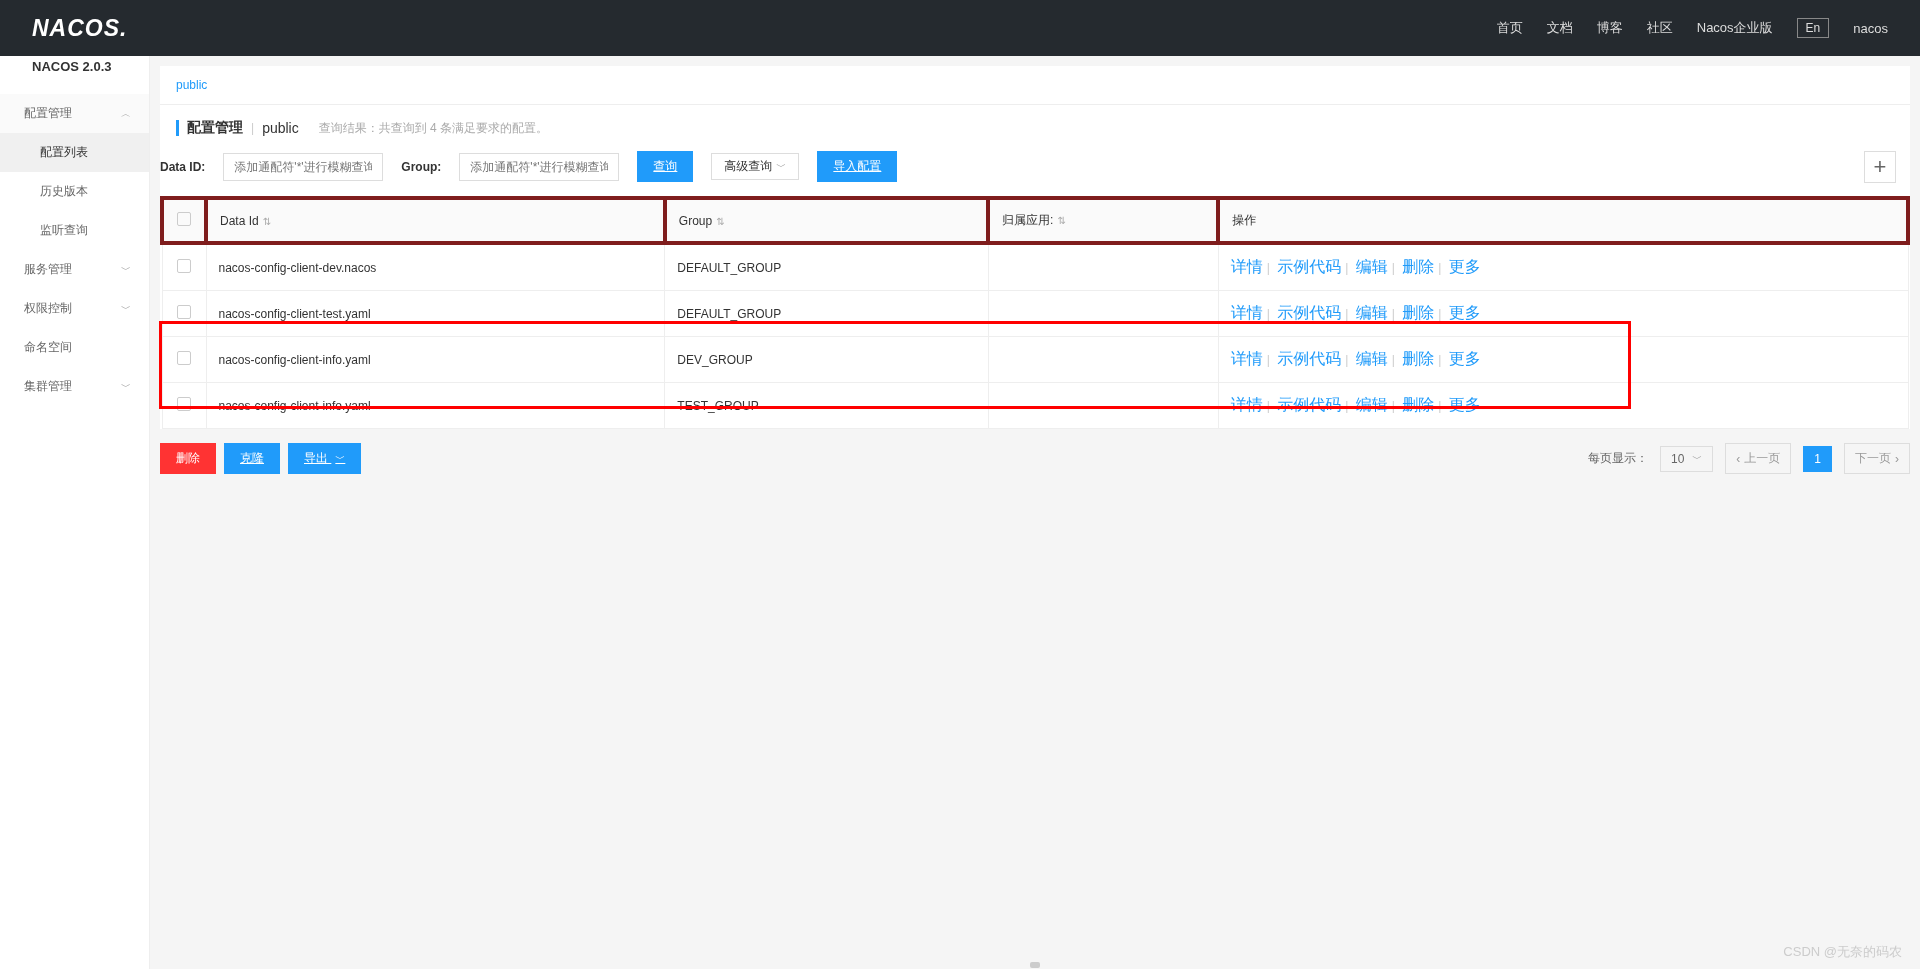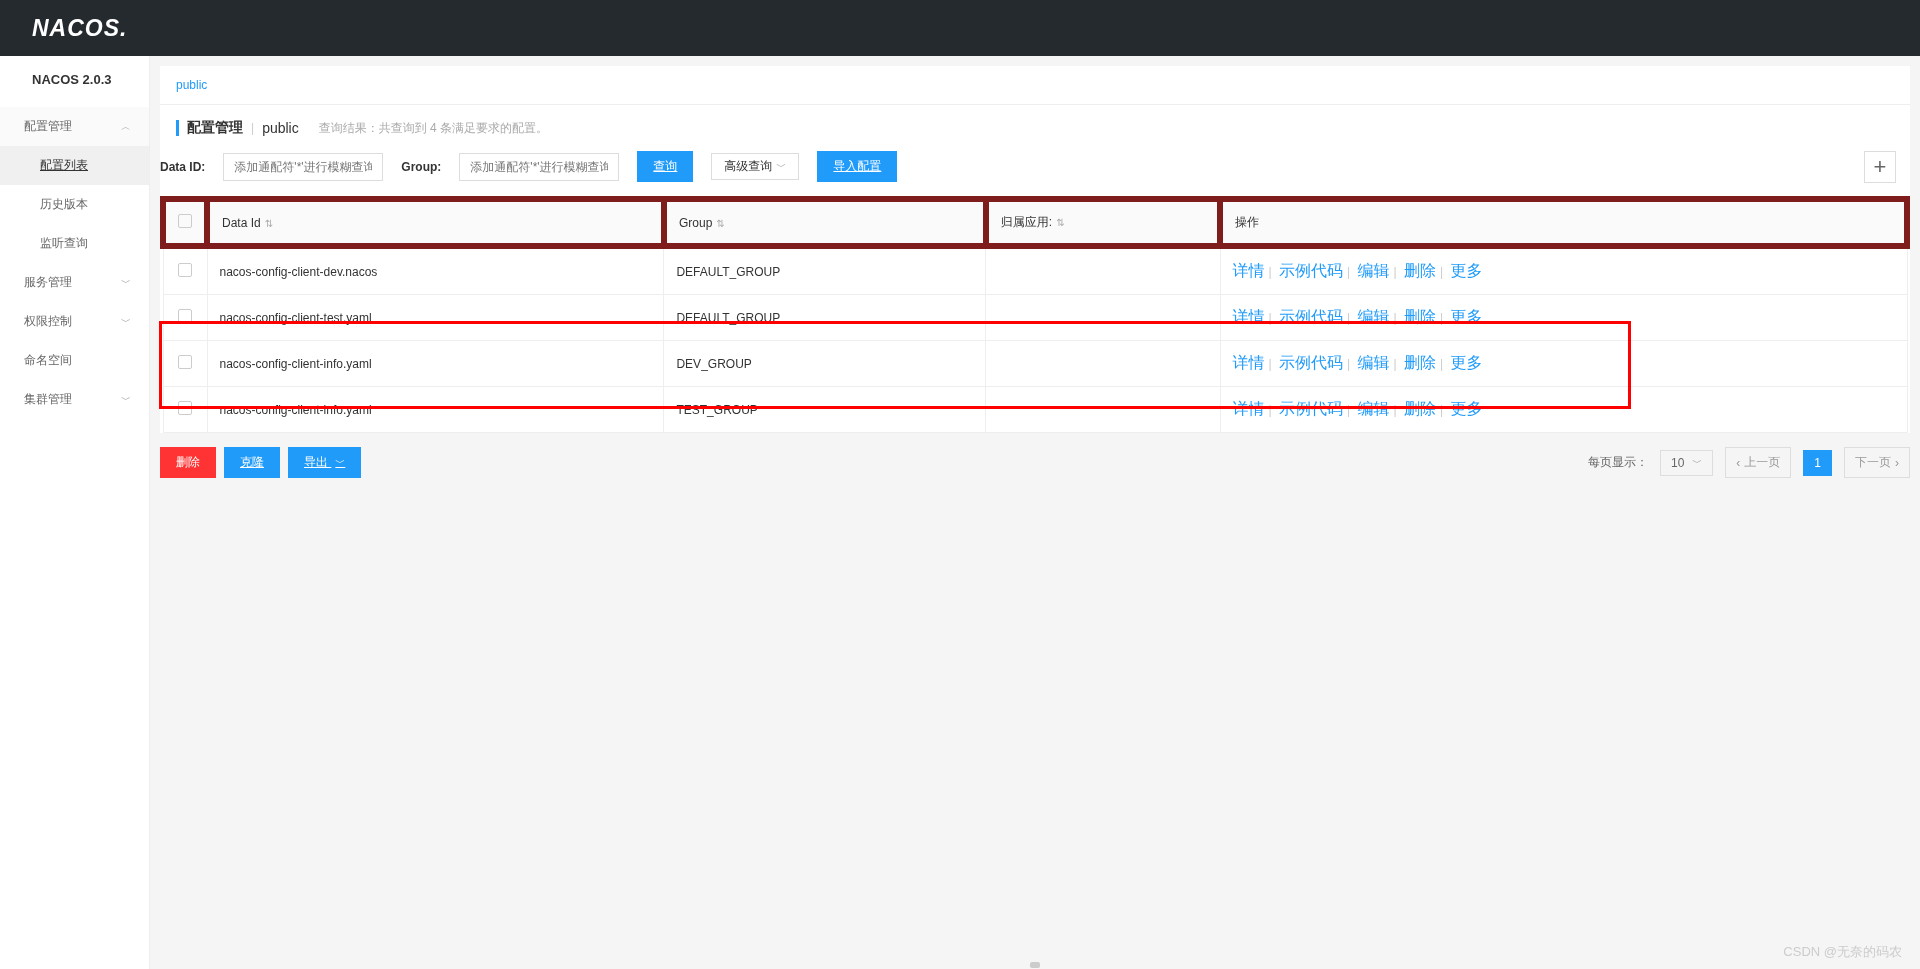--- a/index.html
+++ b/index.html
@@ -4,63 +4,72 @@
 <style>
 * { margin: 0; padding: 0; box-sizing: border-box; }
 body { font-family: -apple-system, "PingFang SC", "Microsoft YaHei", sans-serif; font-size: 12px; color: #333; background: #fff; }
 .top-header { height: 56px; background: #252A2F; display: flex; align-items: center; justify-content: space-between; padding: 0 32px; }
 .logo { color: #fff; font-size: 23px; font-weight: 700; letter-spacing: 1px; font-style: italic; }
 .top-nav { display: flex; align-items: center; gap: 24px; }
 .top-nav-item { color: #ddd; font-size: 13px; cursor: pointer; }
 .lang-box { border: 1px solid #888; color: #ddd; padding: 2px 8px; font-size: 12px; cursor: pointer; }
 .layout { display: flex; height: calc(100vh - 56px); }
 .sidebar { width: 150px; background: #fff; border-right: 1px solid #eee; flex-shrink: 0; }
-.sidebar-title { font-size: 13px; font-weight: 700; padding: 16px 0 20px 32px; color: #333; }
+.sidebar-title { font-size: 13px; font-weight: 700; padding: 3px 0 20px 32px; color: #333; }
 .sidebar-item { padding: 11px 0 11px 24px; font-size: 12px; color: #666; cursor: pointer; display: flex; align-items: center; justify-content: space-between; padding-right: 18px; }
 .sidebar-item.expanded { background: #fafafa; }
 .sidebar-sub { padding: 11px 0 11px 40px; font-size: 12px; color: #666; cursor: pointer; }
-.sidebar-sub.active { background: #f0f0f0; color: #333; text-decoration: underline; }
+.sidebar-sub.active { background: #f0f0f0; color: #333; }
 .chevron { font-size: 10px; color: #999; }
 .main { flex: 1; background: #f5f5f5; padding: 10px; overflow: auto; position: relative; }
 .scrollbar-bottom { position: absolute; bottom: 0; left: 0; right: 10px; height: 10px; }
 .scrollbar-bottom::before { content: ''; position: absolute; left: 50%; top: 3px; width: 10px; height: 6px; background: #ccc; border-radius: 2px; }
 .content-card { background: #fff; padding: 0; }
 .namespace-bar { padding: 12px 16px; border-bottom: 1px solid #eee; }
 .namespace-link { color: #209BFA; font-size: 12px; cursor: pointer; }
 .page-title-bar { padding: 14px 16px; display: flex; align-items: center; gap: 8px; }
 .title-border { width: 3px; height: 16px; background: #209BFA; }
 .page-title { font-size: 14px; font-weight: 700; color: #333; }
 .page-subtitle { font-size: 14px; color: #333; }
 .result-text { color: #aaa; font-size: 12px; margin-left: 12px; }
 .search-bar { padding: 0 16px 14px 0; display: flex; align-items: center; gap: 18px; }
 .search-label { font-size: 12px; color: #333; font-weight: 700; margin-left: 0; }
 .search-input { border: 1px solid #ddd; padding: 6px 10px; font-size: 12px; width: 160px; color: #999; }
 .btn-primary { background: #209BFA; color: #fff; border: none; padding: 7px 16px; font-size: 12px; cursor: pointer; text-decoration: underline; }
 .btn-outline { background: #fff; color: #333; border: 1px solid #ddd; padding: 4px 12px; font-size: 12px; cursor: pointer; display: inline-flex; align-items: center; gap: 4px; }
 .plus-btn { position: absolute; right: 14px; font-size: 22px; color: #666; border: 1px solid #ddd; width: 32px; height: 32px; display: flex; align-items: center; justify-content: center; cursor: pointer; background: #fff; }
 .table { width: 100%; border-collapse: collapse; }
-.table th { background: #fafafa; border: 6px solid #7f1d1d; padding: 12px; text-align: left; font-size: 12px; font-weight: 400; color: #333; }
+.table th { background: #fafafa; border: 4px solid #7f1d1d; padding: 12px; text-align: left; font-size: 12px; font-weight: 400; color: #333; }
 .table td { border: 1px solid #eee; padding: 12px; font-size: 12px; color: #333; }
 .checkbox { width: 14px; height: 14px; border: 1px solid #ccc; border-radius: 2px; cursor: pointer; display: inline-block; }
 .sort-icon { color: #aaa; margin-left: 4px; font-size: 10px; }
 .action-link { color: #209BFA; cursor: pointer; font-size: 16px; text-align: center; }
 .sep { color: #ccc; margin: 0 4px; }
 .bottom-bar { display: flex; align-items: center; justify-content: space-between; padding: 14px 0; }
 .btn-danger { background: #FF3333; color: #fff; border: none; padding: 7px 16px; font-size: 12px; cursor: pointer; }
 .page-controls { display: flex; align-items: center; gap: 12px; font-size: 12px; color: #666; }
 .page-select { border: 1px solid #ddd; padding: 5px 10px; display: inline-flex; align-items: center; gap: 8px; cursor: pointer; }
 .page-btn { border: 1px solid #ddd; padding: 6px 10px; color: #999; cursor: pointer; display: inline-flex; align-items: center; gap: 4px; }
 .page-num { background: #209BFA; color: #fff; padding: 6px 11px; cursor: pointer; }
 .watermark { position: fixed; bottom: 8px; right: 18px; color: #ccc; font-size: 13px; }
 </style>
 </head>
 <body>
 
 <div class="top-header">
   <div class="logo">NACOS.</div>
+  <div class="top-nav">
+    <span class="top-nav-item">首页</span>
+    <span class="top-nav-item">文档</span>
+    <span class="top-nav-item">博客</span>
+    <span class="top-nav-item">社区</span>
+    <span class="top-nav-item">Nacos企业版</span>
+    <span class="lang-box">En</span>
+    <span class="top-nav-item">nacos</span>
+  </div>
 </div>
 
 <div class="layout">
   <div class="sidebar">
     <div class="sidebar-title">NACOS 2.0.3</div>
     <div class="sidebar-item expanded">
       <span>配置管理</span>
       <span class="chevron">︿</span>
     </div>
     <div class="sidebar-sub active">配置列表</div>

